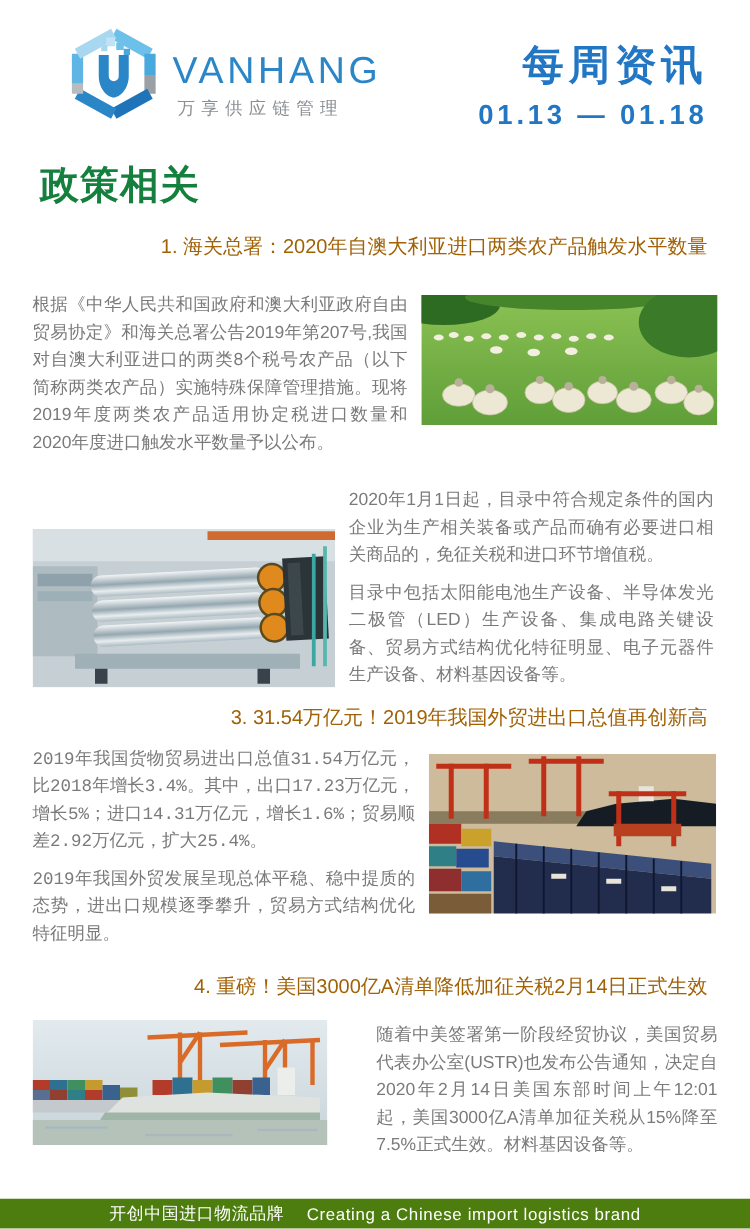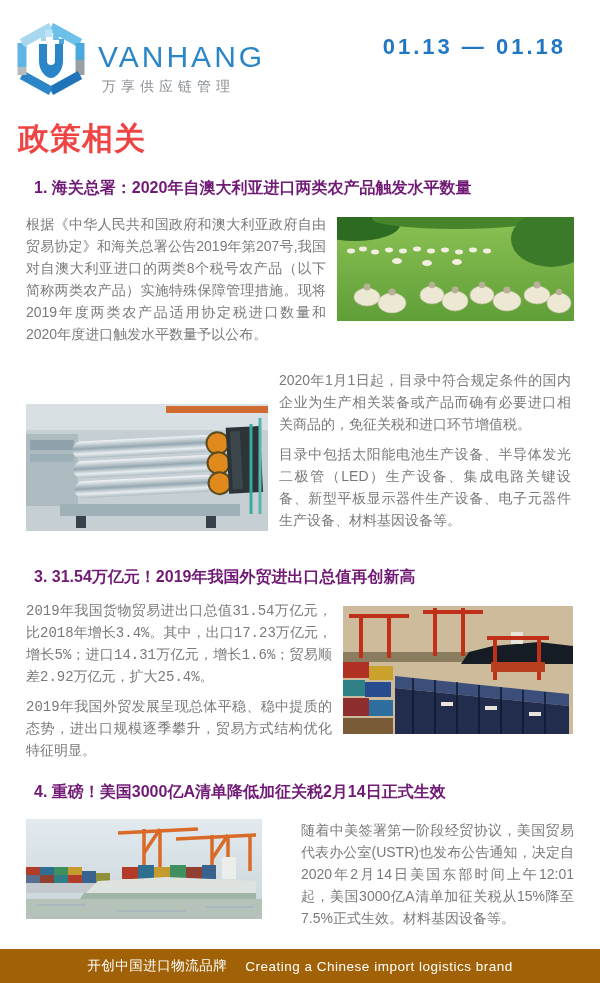--- a/index.html
+++ b/index.html
@@ -4,67 +4,67 @@
 <style>
   * { margin:0; padding:0; box-sizing:border-box; }
   html,body { background:#ffffff; }
   .page {
     position:relative; width:600px; height:983px; margin:0 auto;
     background:#ffffff; overflow:hidden;
     font-family:"Liberation Sans", sans-serif;
   }
 
   
-  .header { display:flex; justify-content:space-between; align-items:flex-start; padding:22px 34px 0 16px; }
+  .header { display:flex; justify-content:space-between; align-items:flex-start; padding:22px 34px 0 56px; }
   .logo { display:flex; align-items:flex-start; }
   .logo-icon { width:70px; height:74px; flex:0 0 auto; }
   .wordmark-wrap { margin:18px 0 0 12px; }
   .wordmark { font-size:30px; letter-spacing:3px; color:#2b86c8; font-weight:400; }
   .tagline { font-size:14px; letter-spacing:5px; color:#8a8f94; margin:4px 0 0 4px; }
   .weekly { text-align:right; color:#2277c5; padding-top:8px; }
   .weekly-title { font-size:33px; font-weight:bold; letter-spacing:4px; }
   .date-range { font-size:22px; font-weight:bold; letter-spacing:3px; margin-top:4px; }
 
   
-  .section-head { padding:0 18px; margin-top:22px; color:#ef4444; display:flex; align-items:baseline; }
+  .section-head { padding:0 32px; margin-top:22px; color:#15803d; display:flex; align-items:baseline; }
   .section-title-zh { font-size:31px; font-weight:bold; letter-spacing:1px; }
   .section-title-en { font-size:24px; font-weight:bold; margin-left:12px; }
 
   
   .article { padding:0 26px; }
-  .article-title { font-size:16px; font-weight:bold; color:#701a75; margin:0 8px; }
-  .article-row { display:flex; gap:11px; margin-top:10px; }
+  .article-title { font-size:16px; font-weight:normal; color:#a16207; margin:0 8px;text-align:right; }
+  .article-row { display:flex; gap:11px; margin-top:20px; }
   .article-body { font-size:14px; color:#7a7a7a; line-height:22px; text-align:justify; }
   .photo { flex:0 0 auto; overflow:hidden; }
   .photo svg { display:block; width:100%; height:100%; }
 
   .a1 { margin-top:18px; }
   .a1 .article-body { width:302px; padding-top:4px; }
   .a1 .photo { width:237px; height:104px; margin-top:8px; }
 
   .a2 { margin-top:24px; }
   .a2 .photo { width:242px; height:127px; }
   .a2 .article-body { width:292px; }
   .a2 .article-row { margin-top:14px;align-items:flex-end; }
   .p-gap { margin-top:8px; }
 
-  .a3 { margin-top:36px; }
+  .a3 { margin-top:14px; }
   .a3 .article-body { width:306px; }
   .a3 .photo { width:230px; height:128px; margin-top:6px; }
   .a3 .article-row { margin-top:12px;font-family:Liberation Mono, monospace; }
 
   .a4 { margin-top:20px; }
   .a4 .photo { width:236px; height:100px; }
   .a4 .article-body { width:296px;margin-left:28px; }
   .a4 .article-row { margin-top:16px; }
 
   
   .footer {
-    position:absolute; left:0; right:0; bottom:0; height:34px;
-    background:#a16207; color:#ffffff;
+    position:absolute; left:0; right:0; bottom:0; height:24px;
+    background:#4d7c0f; color:#ffffff;
     display:flex; align-items:center; justify-content:center;
     font-size:13.5px; letter-spacing:0.5px;margin-top:24px;
   }
   .footer-zh { margin-right:18px; }
 </style>
 </head>
 <body>
 
 <div class="page">
 
@@ -88,20 +88,21 @@
           <rect x="25" y="14" width="5" height="5" fill="#a8d8f0"></rect>
           <rect x="43" y="17" width="5" height="5" fill="#49a8dc"></rect>
         </svg>
       </div>
       <div class="wordmark-wrap">
         <div class="wordmark">VANHANG</div>
         <div class="tagline">万享供应链管理</div>
       </div>
     </div>
     <div class="weekly">
+      <div class="weekly-title">每周资讯</div>
       <div class="date-range">01.13 — 01.18</div>
     </div>
   </div>
 
   <div class="section-head">
     <span class="section-title-zh">政策相关</span>
   </div>
 
   <div class="article a1">
     <div class="article-title">1. 海关总署：2020年自澳大利亚进口两类农产品触发水平数量</div>
@@ -190,21 +191,21 @@
           </g>
           <rect x="34" y="100" width="180" height="12" fill="#9fb0b6"></rect>
           <rect x="50" y="112" width="10" height="12" fill="#39424a"></rect>
           <rect x="180" y="112" width="10" height="12" fill="#39424a"></rect>
           <line x1="225" y1="20" x2="225" y2="110" stroke="#3aa8a0" stroke-width="3"></line>
           <line x1="234" y1="14" x2="234" y2="110" stroke="#56b6ae" stroke-width="3"></line>
         </svg>
       </div>
       <div>
         <div class="article-body">2020年1月1日起，目录中符合规定条件的国内企业为生产相关装备或产品而确有必要进口相关商品的，免征关税和进口环节增值税。</div>
-        <div class="article-body p-gap">目录中包括太阳能电池生产设备、半导体发光二极管（LED）生产设备、集成电路关键设备、新型平板显示器件生产设备、电子元器件生产设备、材料基因设备等。</div>
+        <div class="article-body p-gap">目录中包括太阳能电池生产设备、半导体发光二极管（LED）生产设备、集成电路关键设备、贸易方式结构优化特征明显、电子元器件生产设备、材料基因设备等。</div>
       </div>
     </div>
   </div>
 
   <div class="article a3">
     <div class="article-title">3. 31.54万亿元！2019年我国外贸进出口总值再创新高</div>
     <div class="article-row">
       <div>
         <div class="article-body">2019年我国货物贸易进出口总值31.54万亿元，比2018年增长3.4%。其中，出口17.23万亿元，增长5%；进口14.31万亿元，增长1.6%；贸易顺差2.92万亿元，扩大25.4%。</div>
         <div class="article-body p-gap">2019年我国外贸发展呈现总体平稳、稳中提质的态势，进出口规模逐季攀升，贸易方式结构优化特征明显。</div>

